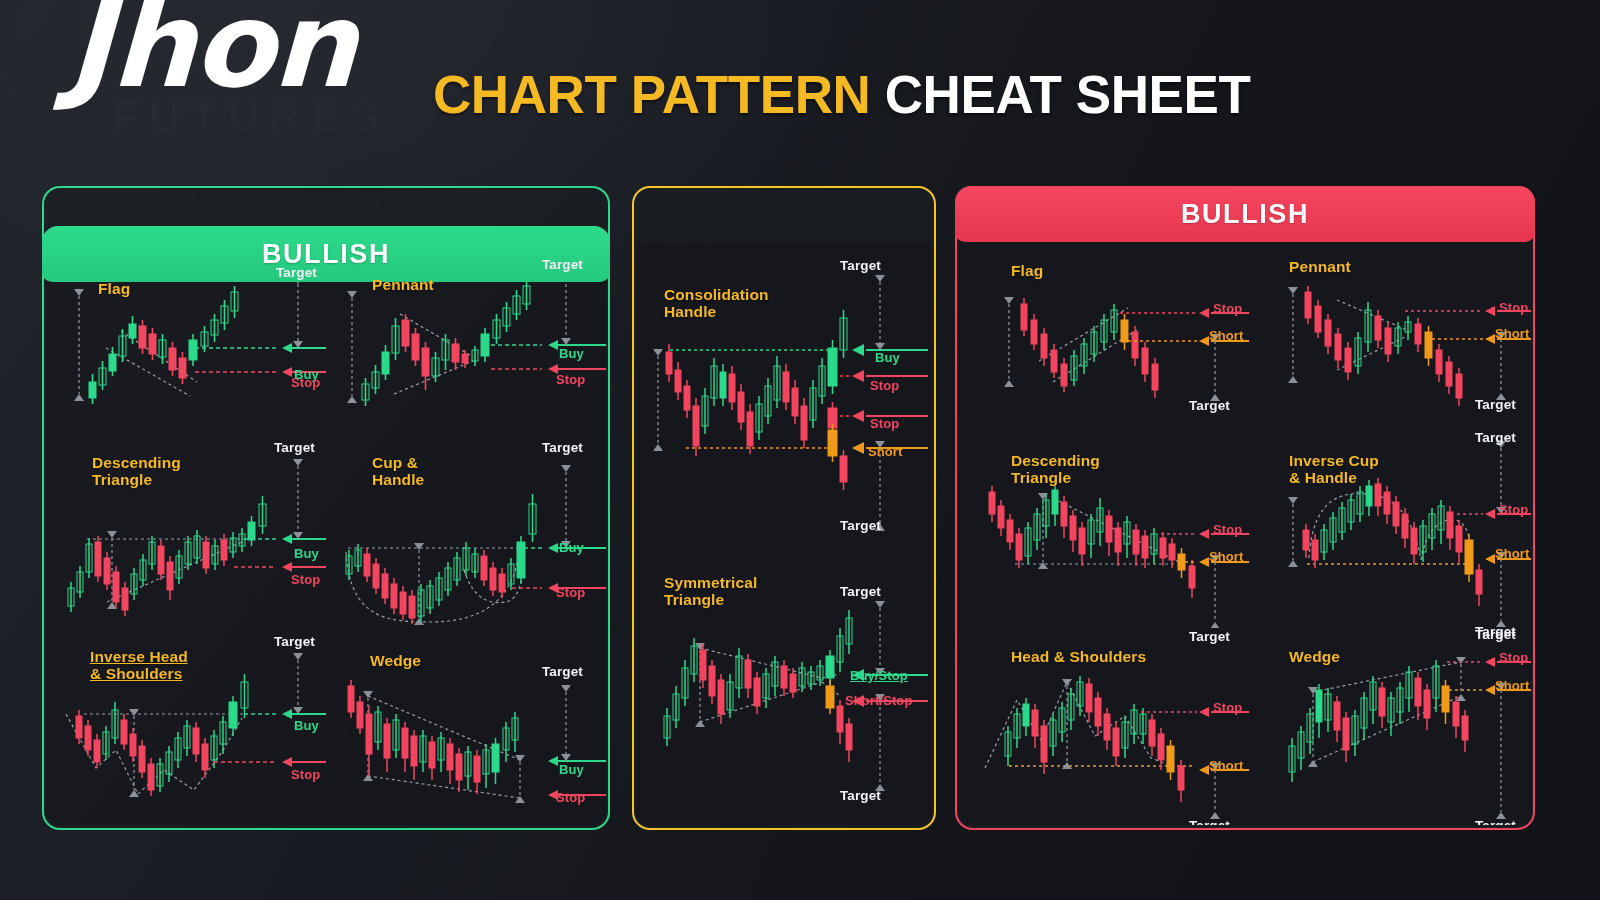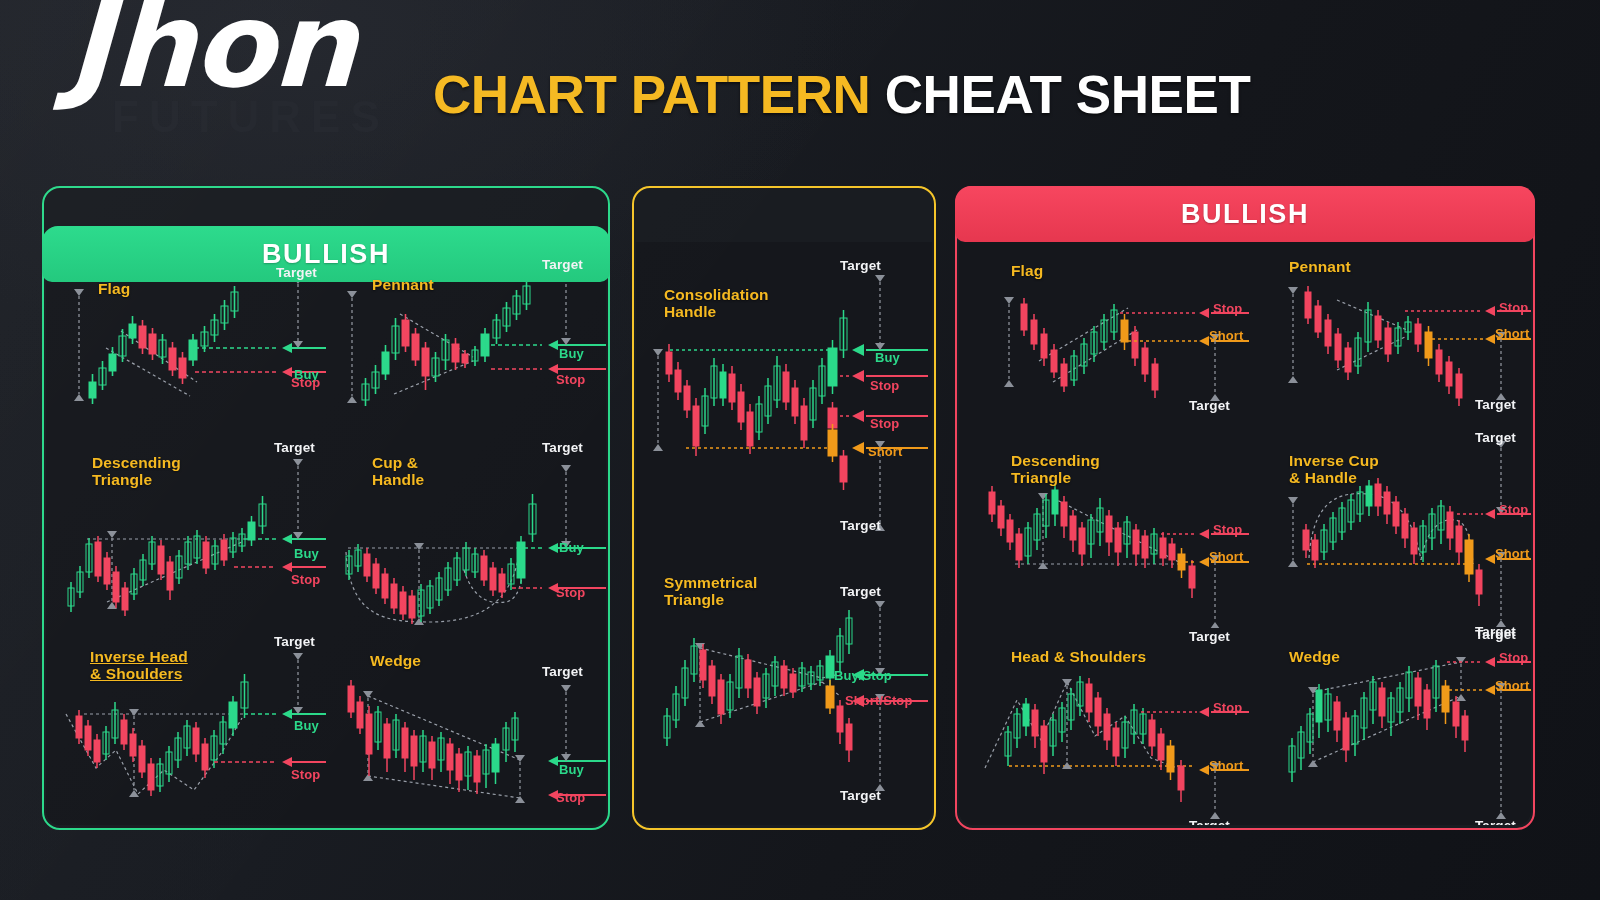--- a/index.html
+++ b/index.html
@@ -961,21 +961,21 @@
           <polygon points="240,102 235,95 245,95" fill="#8b9099"></polygon>
           <polygon points="240,200 235,193 245,193" fill="#8b9099"></polygon>
           <polygon points="240,276 235,283 245,283" fill="#8b9099"></polygon>
         </svg>
       </div>
 
       <div class="cell" style="left:4px;top:314px;width:288px;height:260px;">
         <div class="ptitle" style="left:24px;top:18px;">Symmetrical
 Triangle</div>
         <div class="lbl lbl-target" style="left:200px;top:28px;">Target</div>
-        <div class="lbl lbl-buy" style="left:194px;top:112px;">Buy/Stop</div>
+        <div class="lbl lbl-buy" style="left:210px;top:112px;text-decoration:underline;">Buy/Stop</div>
         <div class="lbl lbl-stop" style="left:205px;top:137px;">Short/Stop</div>
         <div class="lbl lbl-target" style="left:200px;top:232px;">Target</div>
         <svg viewBox="0 0 288 260">
           <g stroke="#9aa0aa" stroke-width="1.2" stroke-dasharray="3,3" fill="none">
             <path d="M60,92 L182,122"></path>
               <path d="M60,166 L182,126"></path>
             <path d="M182,122 L200,118"></path>
               <path d="M182,126 L200,140"></path>
           </g>
           <g stroke="#8b9099" stroke-width="1.3" stroke-dasharray="3,3" fill="none">

